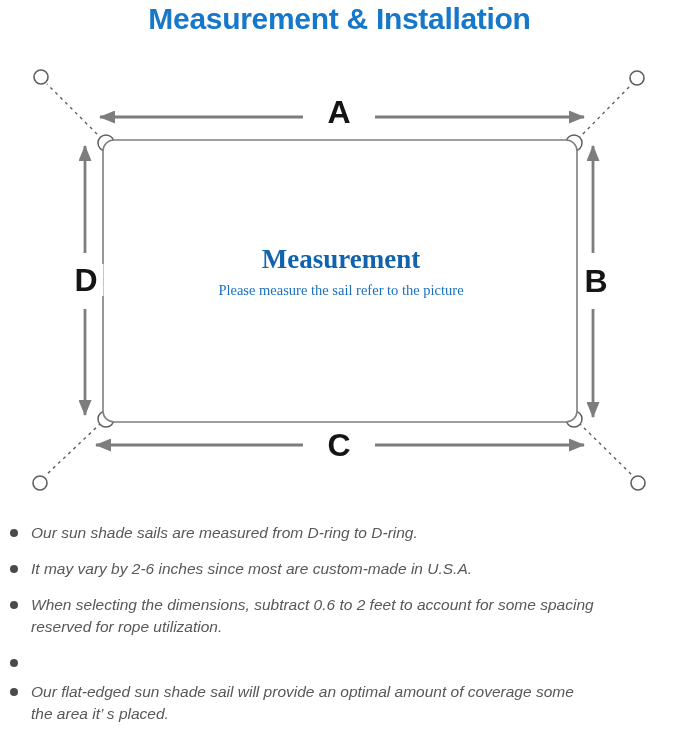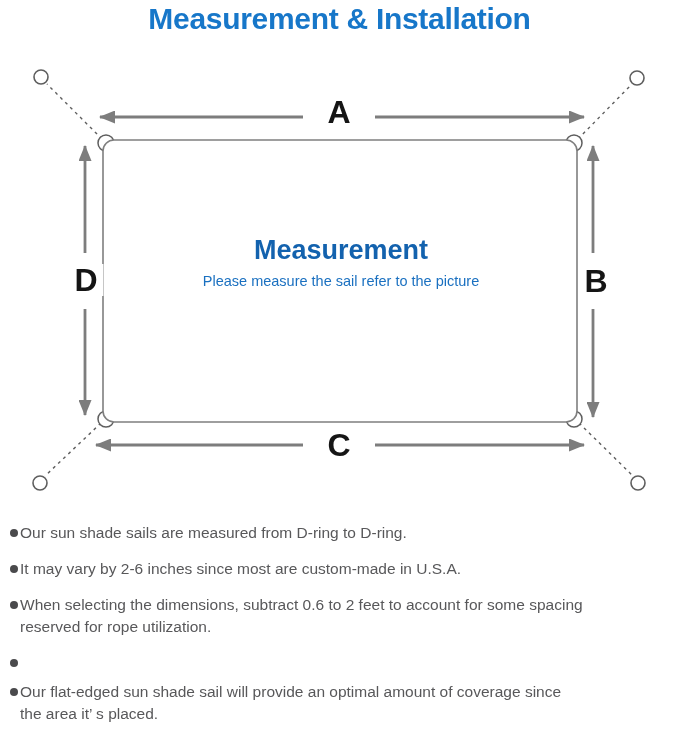--- a/index.html
+++ b/index.html
@@ -40,48 +40,50 @@
     color:var(--letter-black);
     background:#fff;
     padding:0 6px;
     line-height:1;
   }
   .label-a{left:339px;top:57px;}
   .label-d{left:86px;top:225px;}
   .label-b{left:596px;top:226px;}
   .label-c{left:339px;top:390px;}
   .center-text{
-    position:absolute;left:341px;top:180px;
+    position:absolute;left:341px;top:189px;
     transform:translateX(-50%);
     text-align:center;
     white-space:nowrap;
+    font-family:Liberation Serif, serif;
   }
   .center-title{
     font-size:27px;font-weight:700;
     color:var(--center-blue);
   }
   .center-subtitle{
     margin-top:7px;
     font-size:14.5px;
     color:var(--subtitle-blue);
     text-align:center;
   }
   .notes{
     position:absolute;top:522px;left:10px;
     width:660px;
     list-style:none;
   }
   .note-item{
     display:flex;
     align-items:flex-start;
-    gap:2px;
+    gap:13px;
     margin-bottom:14px;
     font-size:15.5px;
     line-height:22px;
     color:var(--text-gray);
+    font-style:italic;
   }
   .bullet-dot{
     flex:0 0 auto;
     width:8px;height:8px;
     margin-top:7px;
     border-radius:50%;
     background:#4a4a4c;
   }
   .note-text{white-space:pre-line;}
   .stroke-outline{stroke:var(--outline-gray);}
@@ -157,18 +159,18 @@
     <li class="note-item">
       <span class="bullet-dot"></span>
       <span class="note-text">When selecting the dimensions, subtract 0.6 to 2 feet to account for some spacing
 reserved for rope utilization.</span>
     </li>
     <li class="note-item">
       <span class="bullet-dot"></span>
     </li>
     <li class="note-item">
       <span class="bullet-dot"></span>
-      <span class="note-text">Our flat-edged sun shade sail will provide an optimal amount of coverage since
+      <span class="note-text">Our flat-edged sun shade sail will provide an optimal amount of coverage some
 the area it’ s placed.</span>
     </li>
   </ul>
 
 </div>
 
 </body></html>

